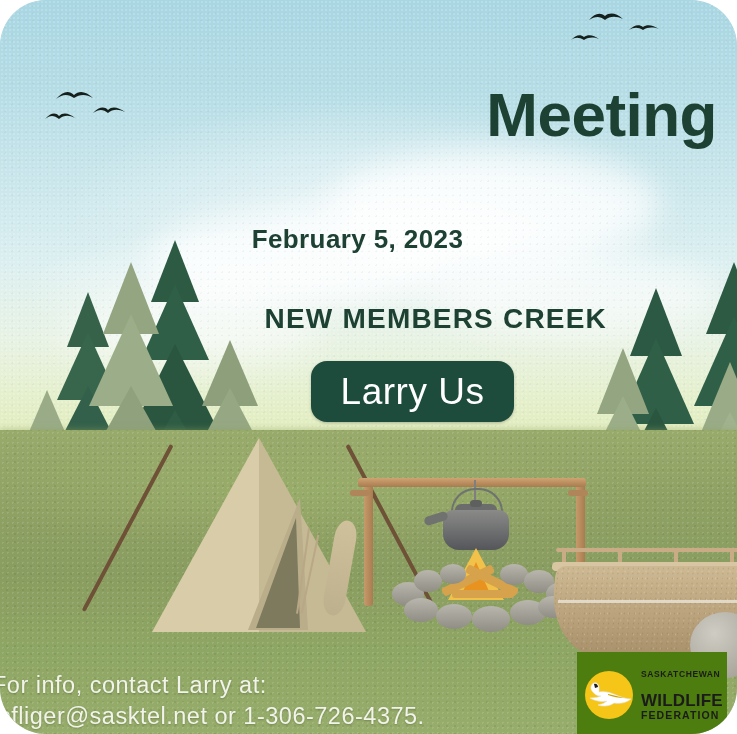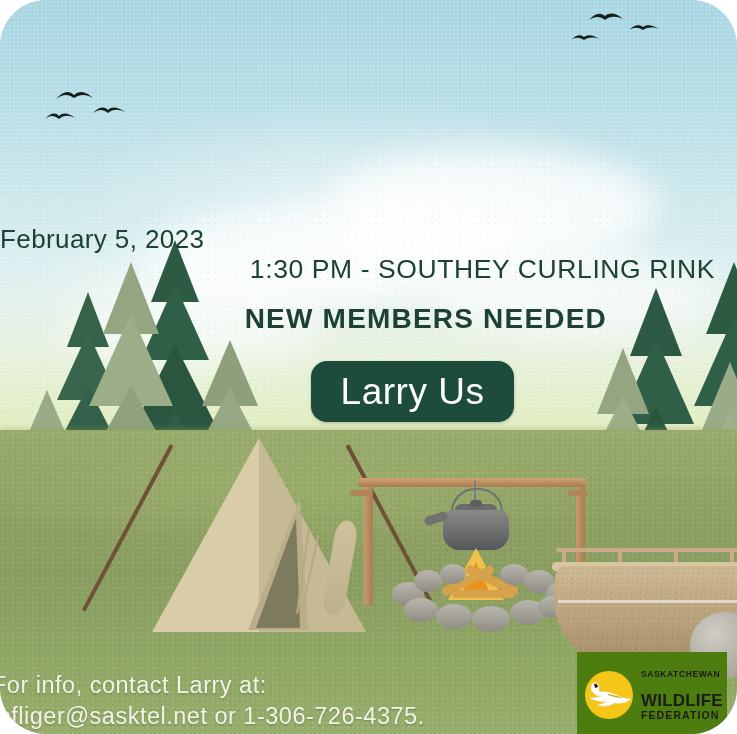--- a/index.html
+++ b/index.html
@@ -142,22 +142,22 @@
   .txt{position:absolute;color:#1d4133;font-family:"Liberation Sans",sans-serif;}
   #kicker{
     left:0;right:22px;top:52px;text-align:right;
     font-size:26.5px;letter-spacing:1.4px;font-weight:400;
   }
   #h1{
     left:0;right:20px;top:82px;text-align:right;
     font-size:62px;line-height:66px;font-weight:700;letter-spacing:-0.5px;
   }
   #dateline{
-    left:0;right:22px;top:224px;text-align:left;
-    font-size:26px;letter-spacing:.4px;
+    left:0;right:22px;top:224px;text-align:center;
+    font-size:26px;letter-spacing:.4px;font-weight:bold;
   }
   #venue{
     left:0;right:22px;top:254px;text-align:right;
     font-size:26.5px;letter-spacing:.6px;
   }
   #callout{
     left:0;right:130px;top:303px;text-align:right;
     font-size:28px;font-weight:700;letter-spacing:1.2px;
   }
   #joinus{
@@ -364,24 +364,24 @@
     <div class="canoe-strut" style="left:122px;top:0;height:18px;"></div>
     <div class="canoe-strut" style="left:178px;top:0;height:18px;"></div>
     <div class="canoe-rim"></div>
     <div class="canoe-hull"></div>
     <div class="canoe-grain"></div>
     <div class="canoe-line"></div>
   </div>
   <div class="rock-big"></div>
 
   <div class="txt" id="h1">
+    <div>Meeting</div>
   </div>
   <div class="txt" id="dateline">February 5, 2023</div>
-  <div class="txt" id="venue">1:30 PM - SOUTHEY CURLING RINK</div>
-  <div class="txt" id="callout">NEW MEMBERS NEEDED</div>
+  <div class="txt" id="callout">NEW MEMBERS CREEK</div>
 
   <div id="joinus">Larry Us</div>
 
   <div id="contact">
     <div class="l1">For info, contact Larry at:</div>
     <div class="l2">lpfliger@sasktel.net or 1-306-726-4375.</div>
   </div>
 
   <div id="logo">
     <div class="logo-mark">

